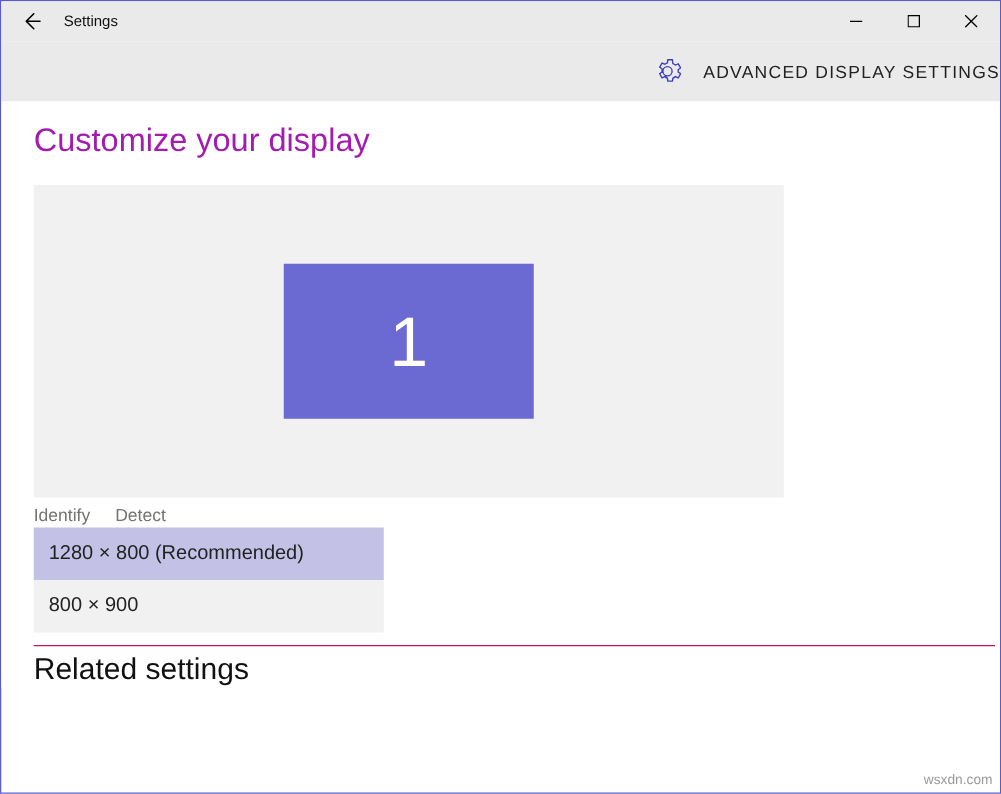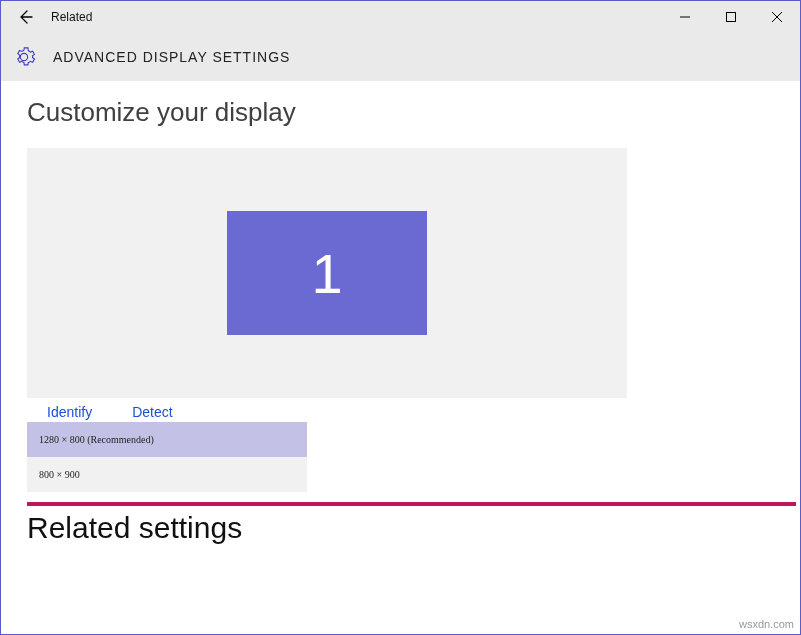--- a/index.html
+++ b/index.html
@@ -48,20 +48,21 @@
       justify-content: center;
       cursor: pointer;
     }
     .subheader {
       height: 48px;
       background: #eaeaea;
       display: flex;
       align-items: center;
       padding-left: 12px;
       gap: 18px;
+      justify-content: flex-end;
     }
     .gear-icon {
       width: 22px;
       height: 22px;
       display: flex;
       align-items: center;
       justify-content: center;
     }
     .subheader-title {
       font-size: 14px;
@@ -69,21 +70,21 @@
       font-weight: 400;
       color: #222;
     }
     .content {
       padding: 16px 4px 0 26px;
       background: #fff;
     }
     .page-title {
       font-size: 26px;
       font-weight: 300;
-      color: #404040;
+      color: #a21caf;
       margin-bottom: 20px;
     }
     .display-box {
       width: 600px;
       height: 250px;
       background: #f1f1f1;
       display: flex;
       align-items: center;
       justify-content: center;
     }
@@ -99,45 +100,43 @@
       font-weight: 300;
       cursor: pointer;
     }
     .link-row {
       margin-top: 6px;
       display: flex;
       gap: 20px;
     }
     .link {
       font-size: 14px;
-      color: #1d4ed8;
-      cursor: pointer;
-      margin-left: 20px;
+      color: #737373;
+      cursor: pointer;
     }
     .resolution-list {
       width: 280px;
       margin-top: 2px;
     }
     .res-item {
       padding: 12px 12px;
-      font-size: 10px;
+      font-size: 16px;
       background: #f1f1f1;
       color: #222;
       cursor: pointer;
-      font-family: Liberation Serif, serif;
     }
     .res-item.selected {
       background: #c3c2e6;
     }
     .related-title {
-      font-size: 30px;
+      font-size: 24px;
       font-weight: 300;
       color: #111;
       margin-top: 10px;
-      border-top: 4px solid #be185d;
+      border-top: 1px solid #be185d;
       padding-top: 5px;
     }
     .watermark {
       position: absolute;
       bottom: 4px;
       right: 6px;
       font-size: 11px;
       color: #999;
       text-align: center;
     }
@@ -145,21 +144,21 @@
   </style>
 </head>
 <body>
 
 <div class="titlebar">
   <div class="back-btn">
     <svg width="16" height="16" viewBox="0 0 16 16">
       <path d="M10 2 L4 8 L10 14 M4 8 H15" stroke="#000" stroke-width="1.3" fill="none" stroke-linecap="round" stroke-linejoin="round"></path>
     </svg>
   </div>
-  <div class="title-text">Related</div>
+  <div class="title-text">Settings</div>
   <div class="win-controls">
     <div class="win-btn">
       <svg width="10" height="10" viewBox="0 0 10 10">
         <line x1="0" y1="5" x2="10" y2="5" stroke="#000" stroke-width="1"></line>
       </svg>
     </div>
     <div class="win-btn">
       <svg width="10" height="10" viewBox="0 0 10 10">
         <rect x="0.5" y="0.5" width="9" height="9" stroke="#000" stroke-width="1" fill="none"></rect>
       </svg>

